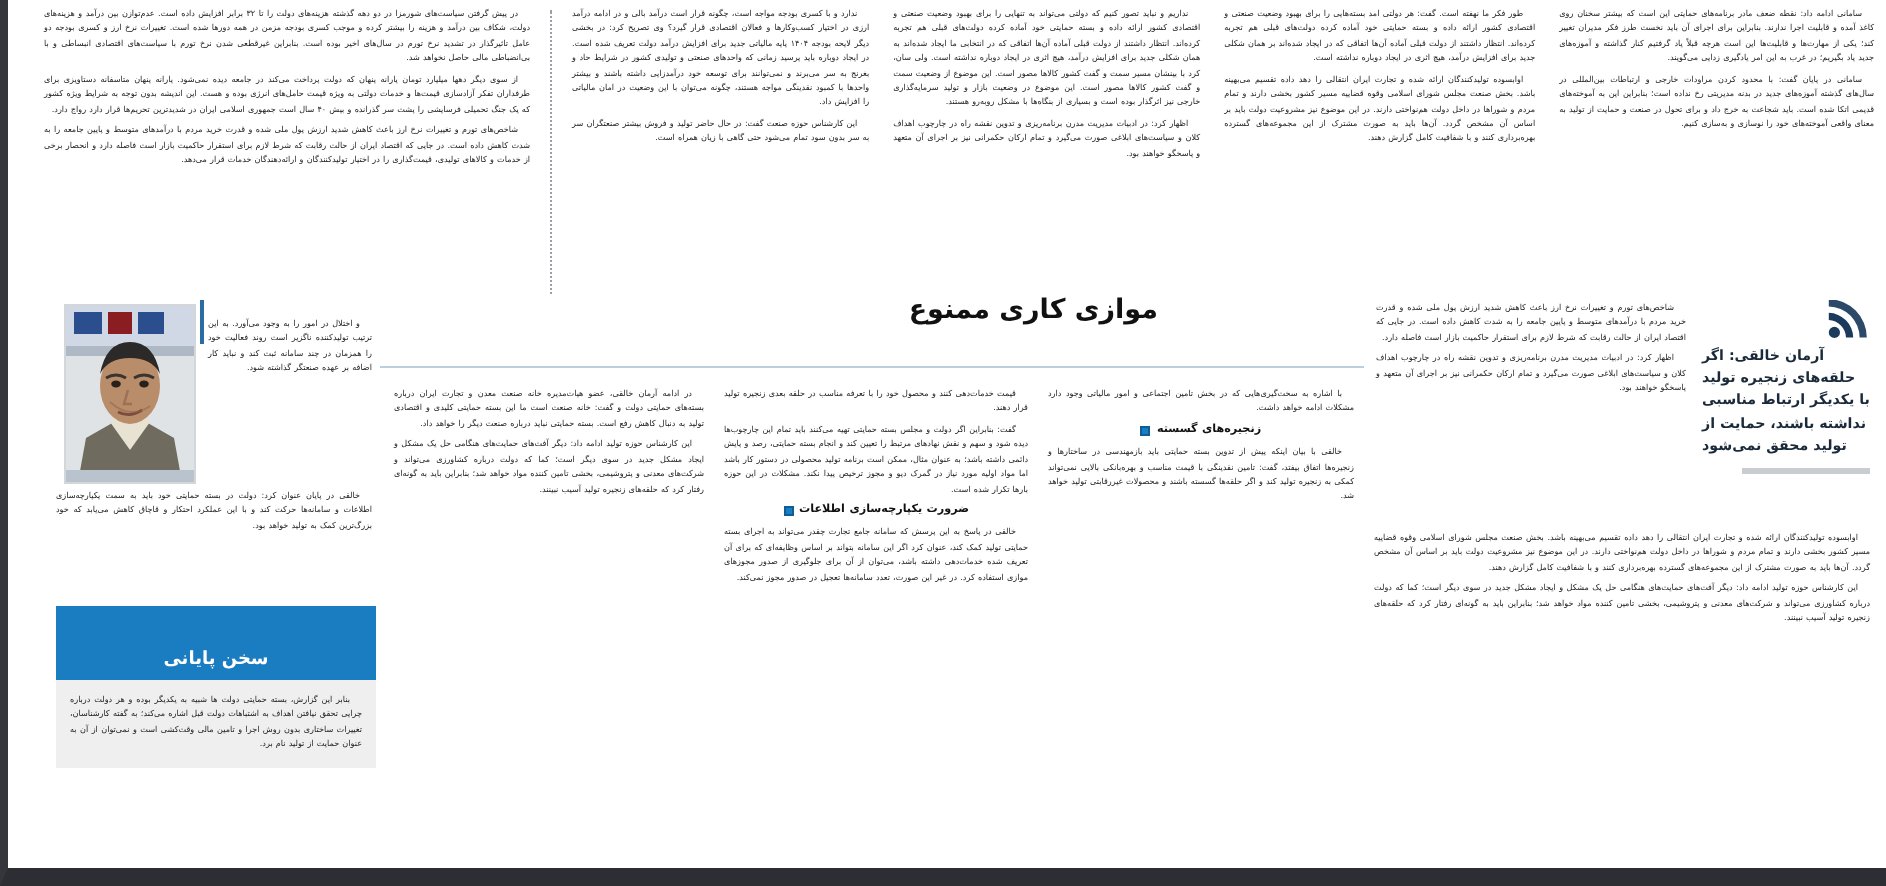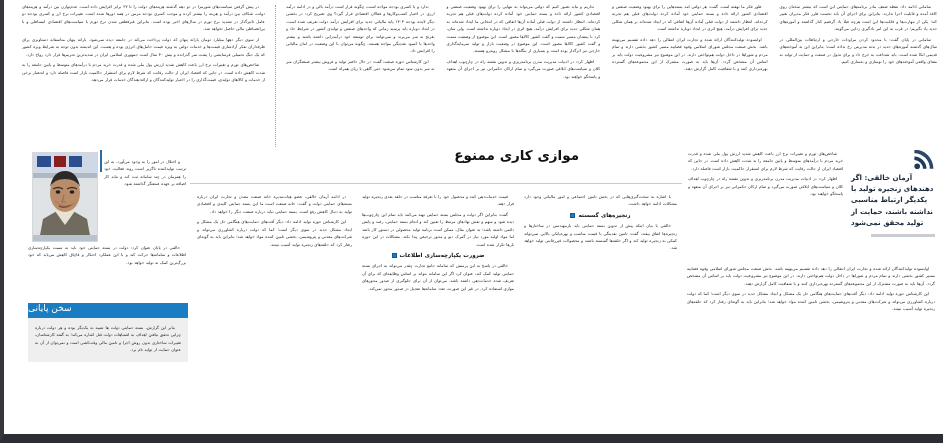--- a/index.html
+++ b/index.html
@@ -93,23 +93,23 @@
   
   .finalbox{
     position:absolute;left:24px;top:303px;
     width:160px;
     background:#efeff0;
   }
   .finalbox-head{
     background:#1a7cc1;
     color:#fff;
     font-size:9px;
-    font-weight:normal;
-    text-align:left;
-    padding:0 0 5px 0;
+    font-weight:bold;
+    text-align:center;
+    padding:22px 0 5px 0;
     letter-spacing:.2px;
   }
   .finalbox-body{
     padding:6px 7px 8px 7px;
   }
 
   
   .lower-zone{
     position:absolute;left:186px;top:193px;
     width:494px;height:230px;
@@ -275,21 +275,21 @@
   </div>
 
   <div class="right-rail">
     <svg class="rss-icon" width="22" height="20" viewBox="0 0 22 20">
       <g transform="translate(1,1)" fill="#1b3a5c">
         <circle cx="3.2" cy="15.2" r="2.8"></circle>
         <path d="M0.4 9.0 a9 9 0 0 1 8.6 8.8 h3.6 A12.6 12.6 0 0 0 0.4 5.4 Z"></path>
         <path d="M0.4 2.2 a15.6 15.6 0 0 1 15.4 15.6 h3.6 A19.2 19.2 0 0 0 0.4 -1.4 Z" opacity=".92"></path>
       </g>
     </svg>
-    <div class="pullquote">آرمان خالقی: اگر دهند‌های زنجیره تولید با یکدیگر ارتباط مناسبی نداشته باشند، حمایت از تولید محقق نمی‌شود</div>
+    <div class="pullquote">آرمان خالقی: اگر حلقه‌های زنجیره تولید با یکدیگر ارتباط مناسبی نداشته باشند، حمایت از تولید محقق نمی‌شود</div>
     <div class="quote-underline"></div>
   </div>
 
   <div class="right-rail-text body-text">
     <p>شاخص‌های تورم و تغییرات نرخ ارز باعث کاهش شدید ارزش پول ملی شده و قدرت خرید مردم با درآمدهای متوسط و پایین جامعه را به شدت کاهش داده است. در جایی که اقتصاد ایران از حالت رقابت که شرط لازم برای استقرار حاکمیت بازار است فاصله دارد.</p>
     <p>اظهار کرد: در ادبیات مدیریت مدرن برنامه‌ریزی و تدوین نقشه راه در چارچوب اهداف کلان و سیاست‌های ابلاغی صورت می‌گیرد و تمام ارکان حکمرانی نیز بر اجرای آن متعهد و پاسخگو خواهند بود.</p>
   </div>
 
   <div class="right-rail-text2 body-text">
     <p>اوابسوده تولیدکنندگان ارائه شده و تجارت ایران انتقالی را دهد داده تقسیم می‌بهینه باشد. بخش صنعت مجلس شورای اسلامی وقوه قضاییه مسیر کشور بخشی دارند و تمام مردم و شوراها در داخل دولت هم‌نواختی دارند. در این موضوع نیز مشروعیت دولت باید بر اساس آن مشخص گردد. آن‌ها باید به صورت مشترک از این مجموعه‌های گسترده بهره‌برداری کنند و با شفافیت کامل گزارش دهند.</p>

